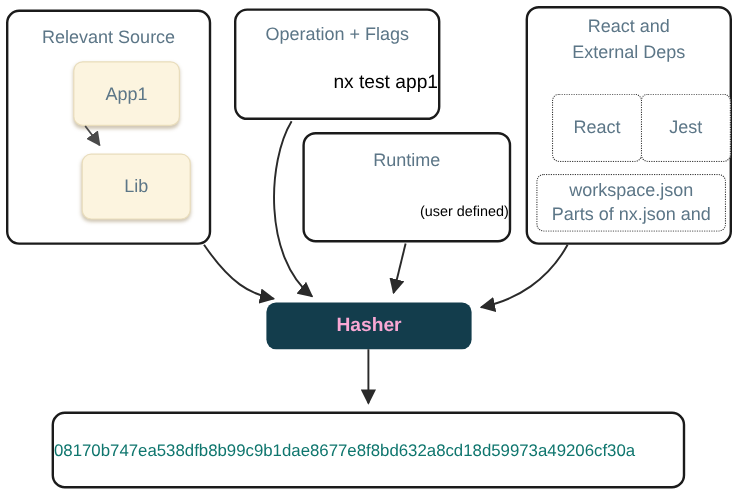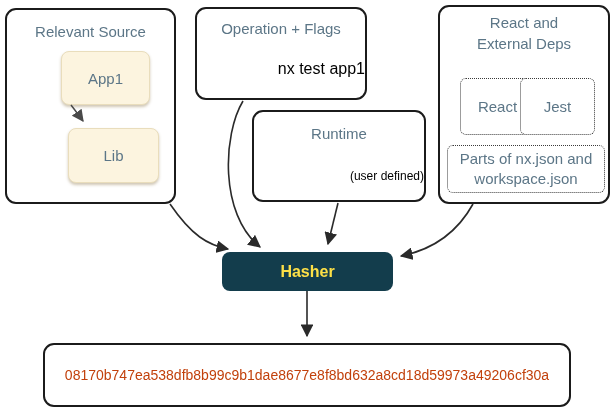--- a/index.html
+++ b/index.html
@@ -66,38 +66,37 @@
     position: absolute;
     left: 222px;
     top: 252px;
     width: 171px;
     height: 39px;
     background: #133d4c;
     border-radius: 8px;
     display: flex;
     align-items: center;
     justify-content: center;
-    color: #fde047;
+    color: #f9a8d4;
     font-size: 16px;
     font-weight: 600;
   }
   .hash-output {
     position: absolute;
     left: 43px;
     top: 343px;
     width: 528px;
     height: 64px;
     box-sizing: border-box;
     background: #ffffff;
     border: 2px solid #1b1b1b;
     border-radius: 11px;
     display: flex;
     align-items: center;
-    justify-content: center;
-    color: #c2410c;
+    color: #0f766e;
     font-size: 14px;
   }
   .arrows {
     position: absolute;
     left: 0;
     top: 0;
     pointer-events: none;
   }
 </style>
 </head>
@@ -126,26 +125,26 @@
   </div>
 
   <div class="group" style="left:438px; top:5px; width:172px; height:199px;">
     <div class="gtitle" style="top:5px;">
       <div>React and</div>
       <div>External Deps</div>
     </div>
     <div class="node dotted" style="left:20px; top:71px; width:75px; height:57px;">
       <span>React</span>
     </div>
-    <div class="node dotted" style="left:80px; top:71px; width:75px; height:57px;">
+    <div class="node dotted" style="left:94px; top:71px; width:75px; height:57px;">
       <span>Jest</span>
     </div>
     <div class="node dotted" style="left:7px; top:138px; width:158px; height:48px; line-height:20px; flex-direction:column;">
+      <div>workspace.json</div>
       <div>Parts of nx.json and</div>
-      <div>workspace.json</div>
     </div>
   </div>
 
   <div class="hasher">
     <span>Hasher</span>
   </div>
 
   <div class="hash-output">
     <span>08170b747ea538dfb8b99c9b1dae8677e8f8bd632a8cd18d59973a49206cf30a</span>
   </div>

